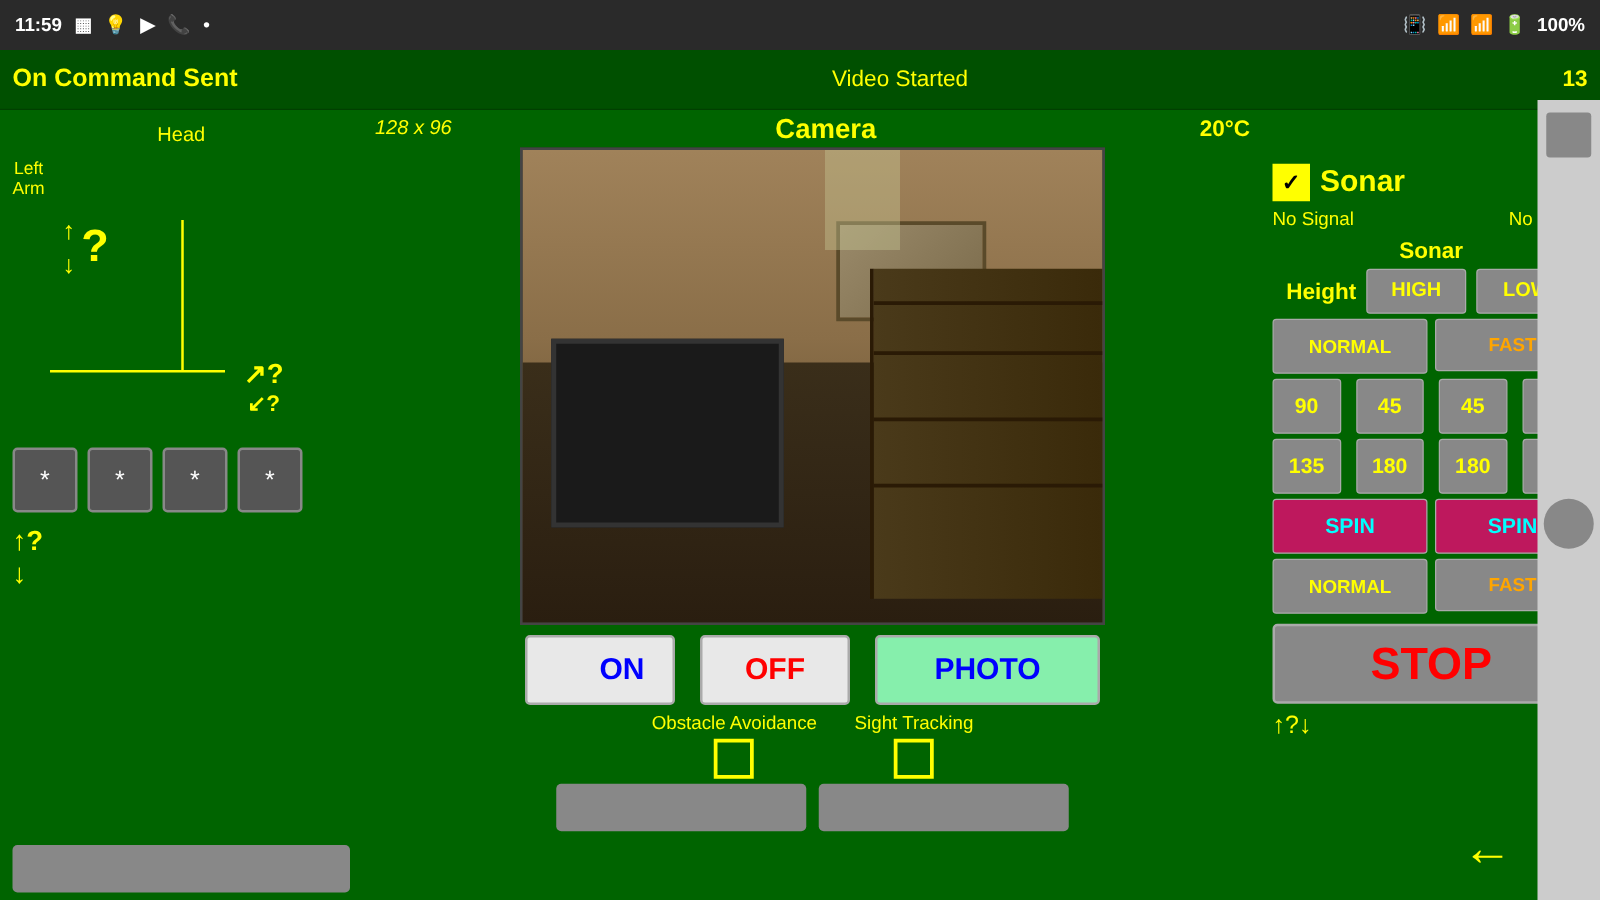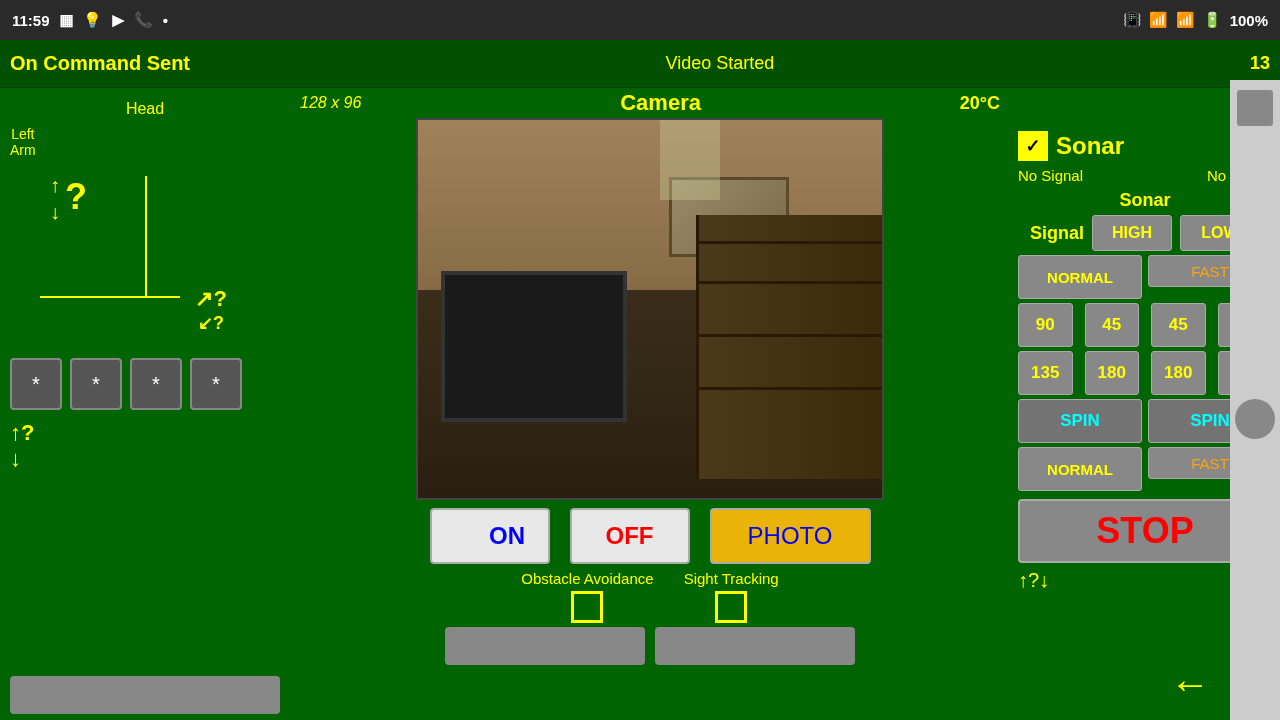--- a/index.html
+++ b/index.html
@@ -300,26 +300,26 @@
       height: 56px;
       background: #e8e8e8;
       color: red;
       font-size: 24px;
       font-weight: bold;
       border: 2px solid #aaa;
       border-radius: 4px;
       cursor: pointer;
     }
     .btn-photo {
-      width: 161px;
+      width: 180px;
       height: 56px;
-      background: #eab308;
+      background: #86efac;
       color: blue;
       font-size: 24px;
-      font-weight: normal;
+      font-weight: bold;
       border: 2px solid #aaa;
       border-radius: 4px;
       cursor: pointer;
     }
 
     .tracking-row {
       display: flex;
       gap: 30px;
       margin-top: 6px;
       align-items: flex-end;
@@ -466,25 +466,25 @@
       background: #888;
       color: yellow;
       font-size: 15px;
       font-weight: bold;
       border: 1px solid #aaa;
       border-radius: 3px;
       cursor: pointer;
     }
     .btn-fast {
       flex: 1;
-      height: 32px;
+      height: 42px;
       background: #888;
       color: orange;
       font-size: 15px;
-      font-weight: normal;
+      font-weight: bold;
       border: 1px solid #aaa;
       border-radius: 3px;
       cursor: pointer;
     }
 
     .angle-grid {
       display: grid;
       grid-template-columns: 1fr 1fr 1fr 1fr;
       gap: 12px;
     }
@@ -500,21 +500,21 @@
     }
 
     .spin-row {
       display: flex;
       gap: 6px;
       justify-content: center;
     }
     .btn-spin {
       flex: 1;
       height: 44px;
-      background: #737373;
+      background: #be185d;
       color: cyan;
       font-size: 17px;
       font-weight: bold;
       border: 1px solid #aaa;
       border-radius: 3px;
       cursor: pointer;
     }
 
     .btn-stop {
       width: 100%;
@@ -692,21 +692,21 @@
       </div>
 
       <div class="signal-row">
         <span class="signal-label">No Signal</span>
         <span class="signal-label">No Signal</span>
       </div>
 
       <div class="drive-label">Sonar</div>
 
       <div class="height-row">
-        <span class="height-label">Signal</span>
+        <span class="height-label">Height</span>
         <button class="btn-high">HIGH</button>
         <button class="btn-low">LOW</button>
       </div>
 
       <div class="speed-row">
         <button class="btn-normal">NORMAL</button>
         <button class="btn-fast">FAST</button>
       </div>
 
       <div class="angle-grid">

